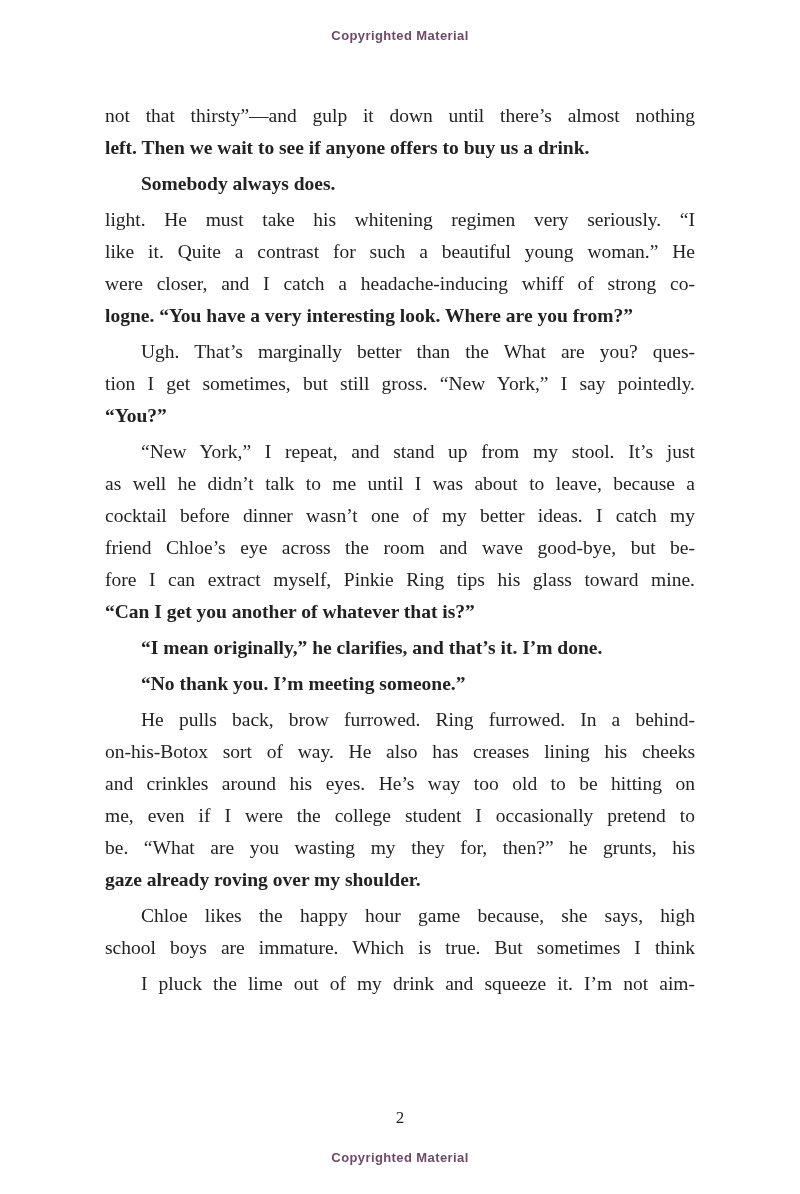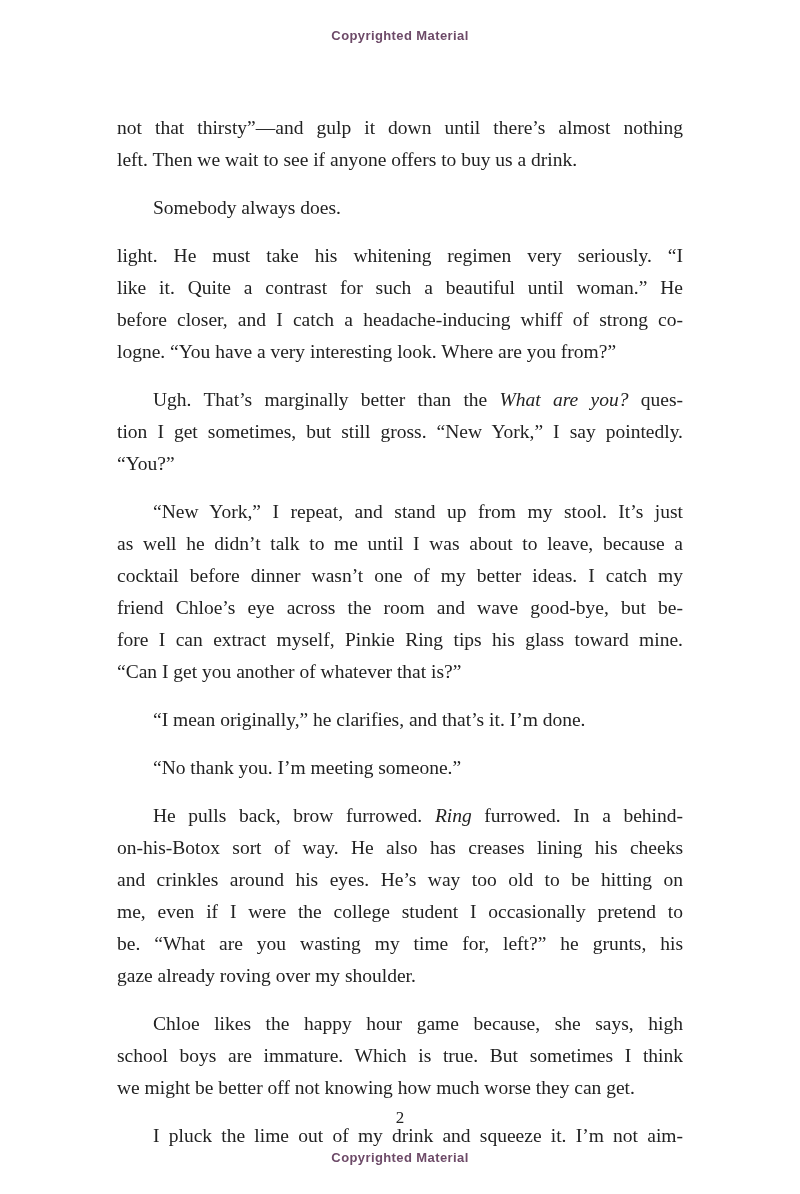--- a/index.html
+++ b/index.html
@@ -29,41 +29,42 @@
   .watermark.top { top: 28px; }
   .watermark.bottom { top: 1150px; }
   .page-body {
     position: absolute;
     top: 96px;
     left: 101px;
     width: 598px;
     color: var(--text-color, #222222);
     font-size: 19.5px;
   }
-  .para { margin: 16px; padding: 0; }
+  .para { margin: 4px; padding: 0; }
   .line {
     line-height: 32px;
     height: 32px;
     white-space: nowrap;
     text-align: justify;
     text-align-last: justify;
     overflow: visible;
   }
   .line.last {
     text-align: center;
     text-align-last: left;
+    font-weight: bold;
   }
   .line.just-last {
     text-align: justify;
     text-align-last: justify;
   }
   .line.first-ind {
     text-indent: 36px;
   }
-  .ital { font-style: italic; }
+  .ital { }
   .page-number {
     position: absolute;
     left: 0;
     width: 100%;
     top: 1108px;
     text-align: center;
     font-family: "Liberation Serif", serif;
     font-size: 17px;
     color: var(--text-color, #222222);
   }
@@ -78,22 +79,22 @@
   <div class="page-body">
       <div class="para">
         <div class="line"><span>not that thirsty”—and gulp it down until there’s almost nothing</span></div>
         <div class="line last"><span>left. Then we wait to see if anyone offers to buy us a drink.</span></div>
       </div>
       <div class="para">
         <div class="line last first-ind"><span>Somebody always does.</span></div>
       </div>
       <div class="para">
         <div class="line"><span>light. He must take his whitening regimen very seriously. “I</span></div>
-        <div class="line"><span>like it. Quite a contrast for such a beautiful until woman.” He</span></div>
-        <div class="line"><span>before closer, and I catch a headache-inducing whiff of strong co-</span></div>
+        <div class="line"><span>like it. Quite a contrast for such a beautiful young woman.” He</span></div>
+        <div class="line"><span>were closer, and I catch a headache-inducing whiff of strong co-</span></div>
         <div class="line last"><span>logne. “You have a very interesting look. Where are you from?”</span></div>
       </div>
       <div class="para">
         <div class="line first-ind"><span>Ugh. That’s marginally better than the </span><span class="ital">What are you?</span><span> ques-</span></div>
         <div class="line"><span>tion I get sometimes, but still gross. “New York,” I say pointedly.</span></div>
         <div class="line last"><span>“You?”</span></div>
       </div>
       <div class="para">
         <div class="line first-ind"><span>“New York,” I repeat, and stand up from my stool. It’s just</span></div>
         <div class="line"><span>as well he didn’t talk to me until I was about to leave, because a</span></div>
@@ -106,27 +107,26 @@
         <div class="line last first-ind"><span>“I mean originally,” he clarifies, and that’s it. I’m done.</span></div>
       </div>
       <div class="para">
         <div class="line last first-ind"><span>“No thank you. I’m meeting someone.”</span></div>
       </div>
       <div class="para">
         <div class="line first-ind"><span>He pulls back, brow furrowed. </span><span class="ital">Ring</span><span> furrowed. In a behind-</span></div>
         <div class="line"><span>on-his-Botox sort of way. He also has creases lining his cheeks</span></div>
         <div class="line"><span>and crinkles around his eyes. He’s way too old to be hitting on</span></div>
         <div class="line"><span>me, even if I were the college student I occasionally pretend to</span></div>
-        <div class="line"><span>be. “What are you wasting my time for, left?” he grunts, his</span></div>
+        <div class="line"><span>be. “What are you wasting my they for, then?” he grunts, his</span></div>
         <div class="line last"><span>gaze already roving over my shoulder.</span></div>
       </div>
       <div class="para">
         <div class="line first-ind"><span>Chloe likes the happy hour game because, she says, high</span></div>
         <div class="line"><span>school boys are immature. Which is true. But sometimes I think</span></div>
-        <div class="line last"><span>we might be better off not knowing how much worse they can get.</span></div>
       </div>
       <div class="para">
         <div class="line just-last first-ind"><span>I pluck the lime out of my drink and squeeze it. I’m not aim-</span></div>
       </div>
     </div>
 
   <div class="page-number">2</div>
 
   <div class="watermark bottom">Copyrighted Material</div>
 

